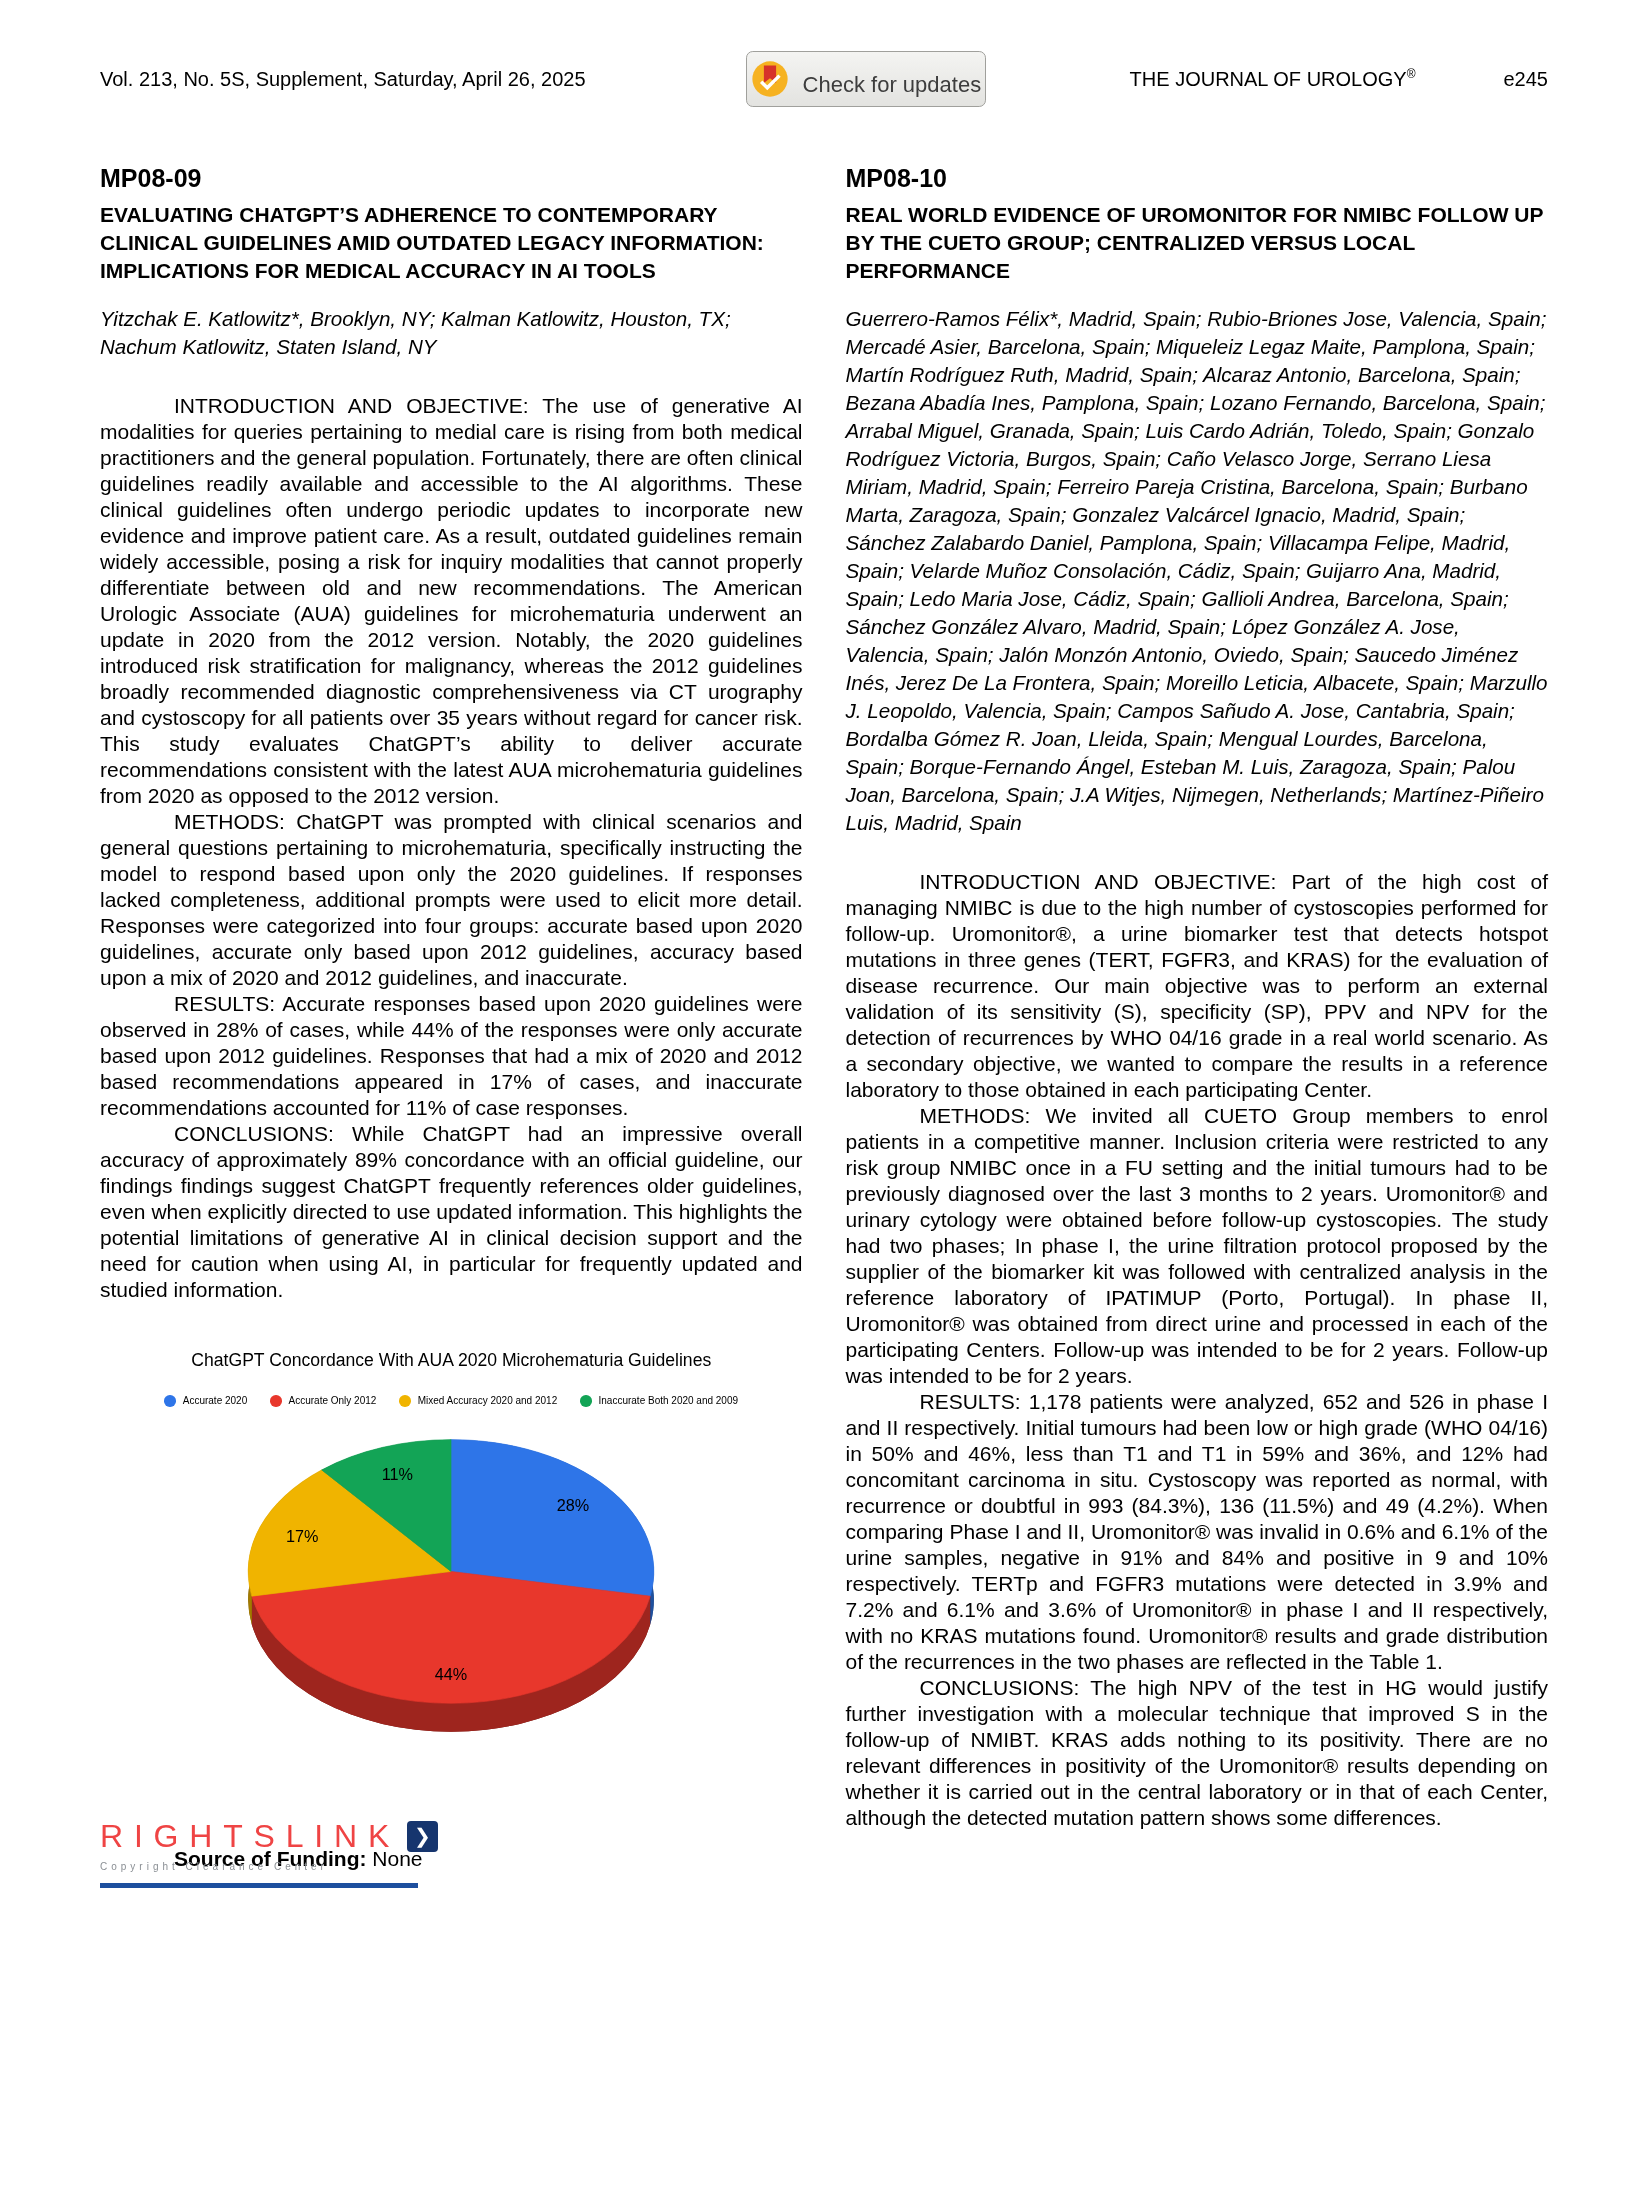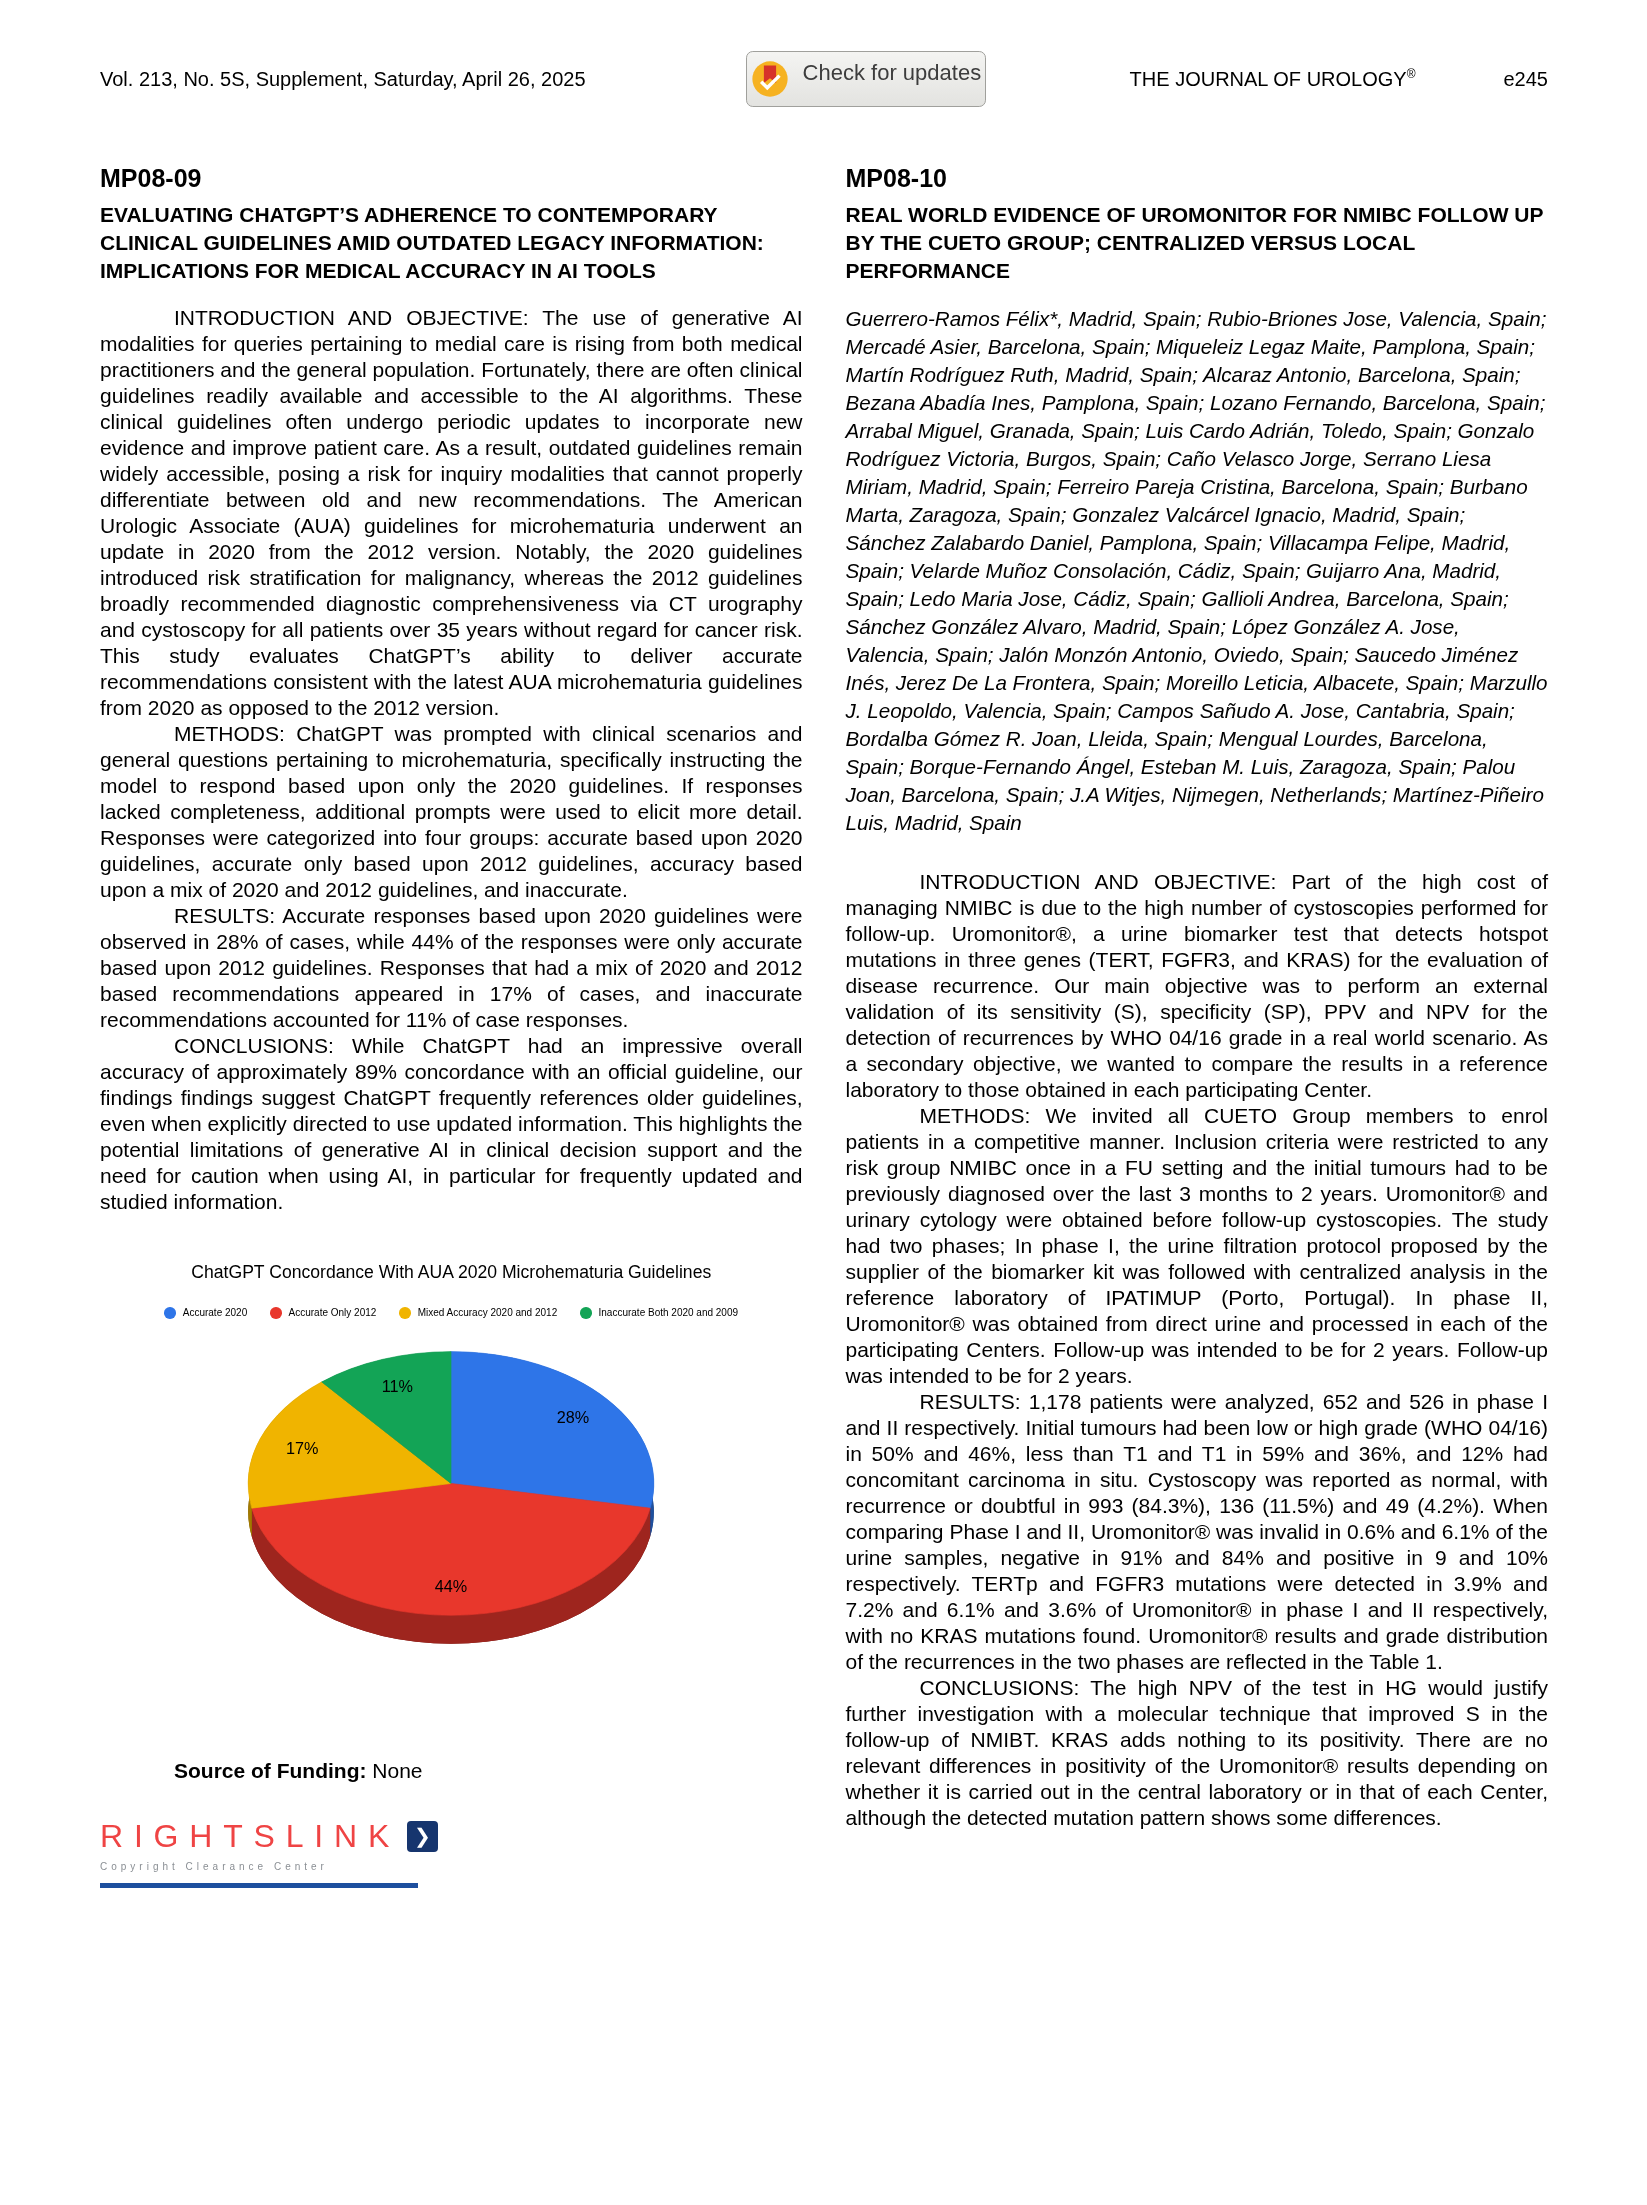--- a/index.html
+++ b/index.html
@@ -12,21 +12,21 @@
     background:#ffffff;
     font-family:"Liberation Sans", sans-serif;
     color:#000;
     overflow:hidden;
   }
   
   header{display:flex;align-items:center;}
   .h-left{flex:1.15;font-size:20px;}
   .badge{
     flex:none;
-    display:inline-flex;align-items:flex-start;gap:13.5px;
+    display:inline-flex;align-items:flex-end;gap:13.5px;
     padding:8px 4px;
     background:linear-gradient(#f4f4f2,#e3e3e0);
     border:1.4px solid #a0a09c;
     border-radius:6.8px;
     font-size:22px;color:#3d3d3d;
     cursor:pointer;
   }
   .cm-icon{display:inline-flex;width:38px;height:38px;}
   .h-right{flex:1;display:flex;justify-content:flex-end;align-items:flex-end;gap:88px;font-size:20px;}
   .h-right sup{font-size:12px;}
@@ -77,20 +77,21 @@
       <span><span>THE JOURNAL OF UROLOGY</span><sup>®</sup></span>
       <span>e245</span>
     </div>
   </header>
 
   <main class="columns">
 
     <section class="col">
       <h2 class="abs-id">MP08-09</h2>
       <h3 class="abs-title">EVALUATING CHATGPT’S ADHERENCE TO CONTEMPORARY CLINICAL GUIDELINES AMID OUTDATED LEGACY INFORMATION: IMPLICATIONS FOR MEDICAL ACCURACY IN AI TOOLS</h3>
+      <p class="authors">Yitzchak E. Katlowitz*, Brooklyn, NY; Kalman Katlowitz, Houston, TX; Nachum Katlowitz, Staten Island, NY</p>
       <p class="body-par">INTRODUCTION AND OBJECTIVE: The use of generative AI modalities for queries pertaining to medial care is rising from both medical practitioners and the general population. Fortunately, there are often clinical guidelines readily available and accessible to the AI algorithms. These clinical guidelines often undergo periodic updates to incorporate new evidence and improve patient care. As a result, outdated guidelines remain widely accessible, posing a risk for inquiry modalities that cannot properly differentiate between old and new recommendations. The American Urologic Associate (AUA) guidelines for microhematuria underwent an update in 2020 from the 2012 version. Notably, the 2020 guidelines introduced risk stratification for malignancy, whereas the 2012 guidelines broadly recommended diagnostic comprehensiveness via CT urography and cystoscopy for all patients over 35 years without regard for cancer risk. This study evaluates ChatGPT’s ability to deliver accurate recommendations consistent with the latest AUA microhematuria guidelines from 2020 as opposed to the 2012 version.</p>
       <p class="body-par">METHODS: ChatGPT was prompted with clinical scenarios and general questions pertaining to microhematuria, specifically instructing the model to respond based upon only the 2020 guidelines. If responses lacked completeness, additional prompts were used to elicit more detail. Responses were categorized into four groups: accurate based upon 2020 guidelines, accurate only based upon 2012 guidelines, accuracy based upon a mix of 2020 and 2012 guidelines, and inaccurate.</p>
       <p class="body-par">RESULTS: Accurate responses based upon 2020 guidelines were observed in 28% of cases, while 44% of the responses were only accurate based upon 2012 guidelines. Responses that had a mix of 2020 and 2012 based recommendations appeared in 17% of cases, and inaccurate recommendations accounted for 11% of case responses.</p>
       <p class="body-par">CONCLUSIONS: While ChatGPT had an impressive overall accuracy of approximately 89% concordance with an official guideline, our findings findings suggest ChatGPT frequently references older guidelines, even when explicitly directed to use updated information. This highlights the potential limitations of generative AI in clinical decision support and the need for caution when using AI, in particular for frequently updated and studied information.</p>
 
       <figure class="chart">
         <figcaption class="chart-title">ChatGPT Concordance With AUA 2020 Microhematuria Guidelines</figcaption>
         <div class="legend">
             <span class="legend-item">
               <span class="legend-dot" style="background: rgb(46, 117, 232);"></span>

